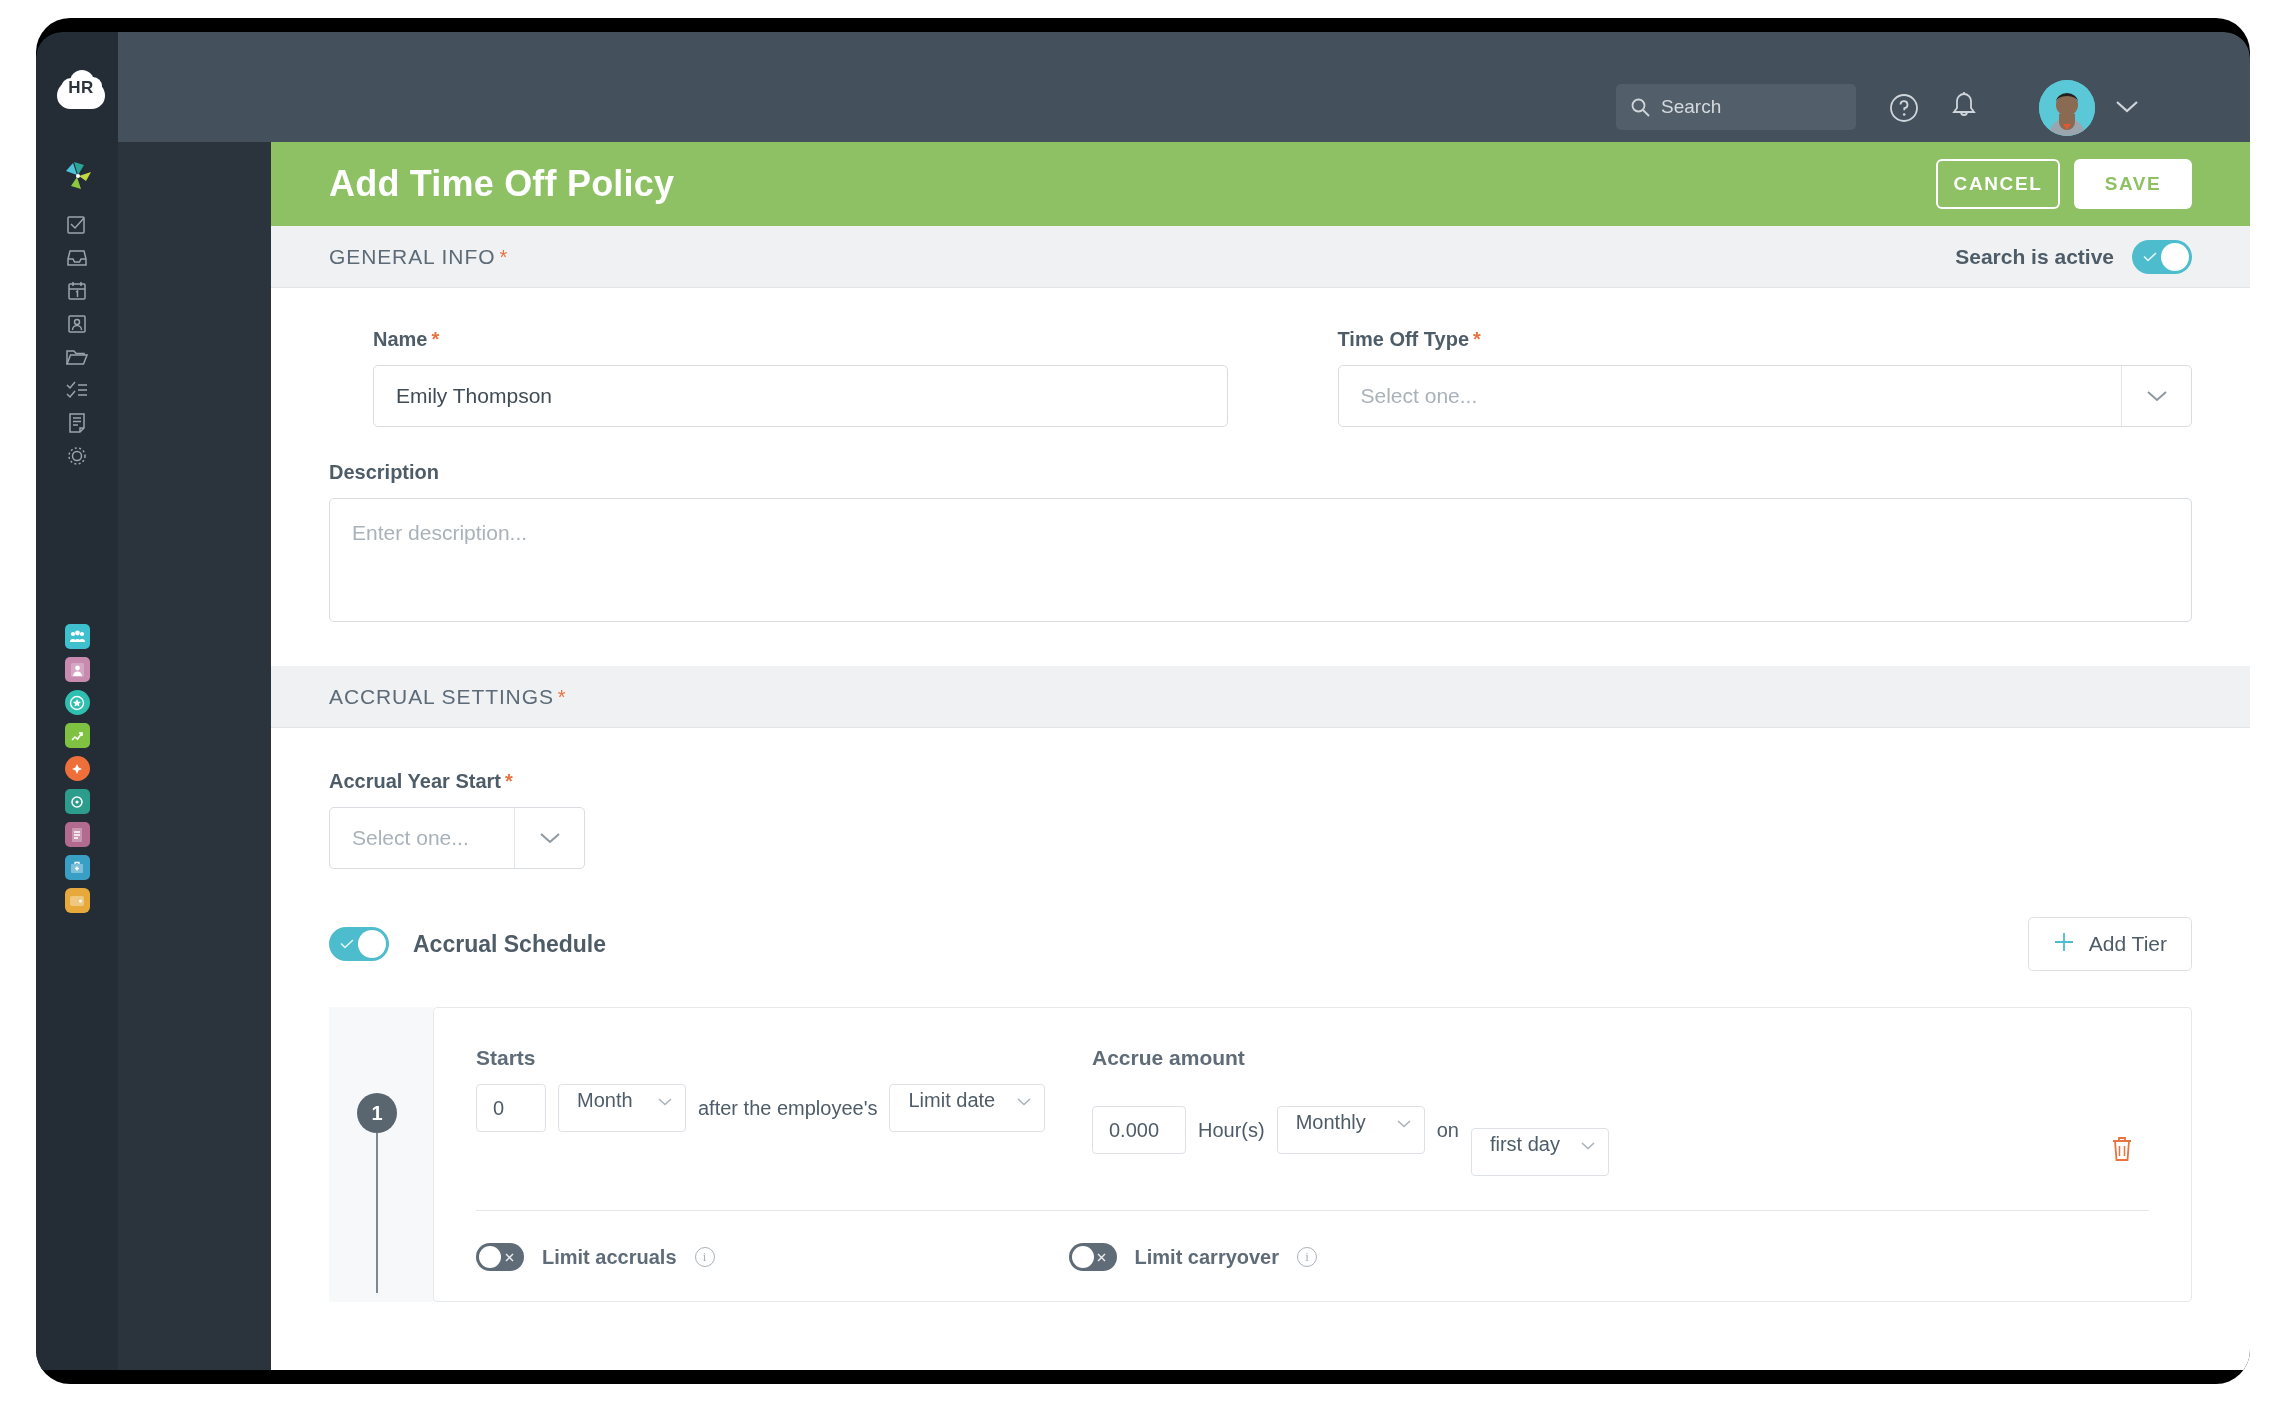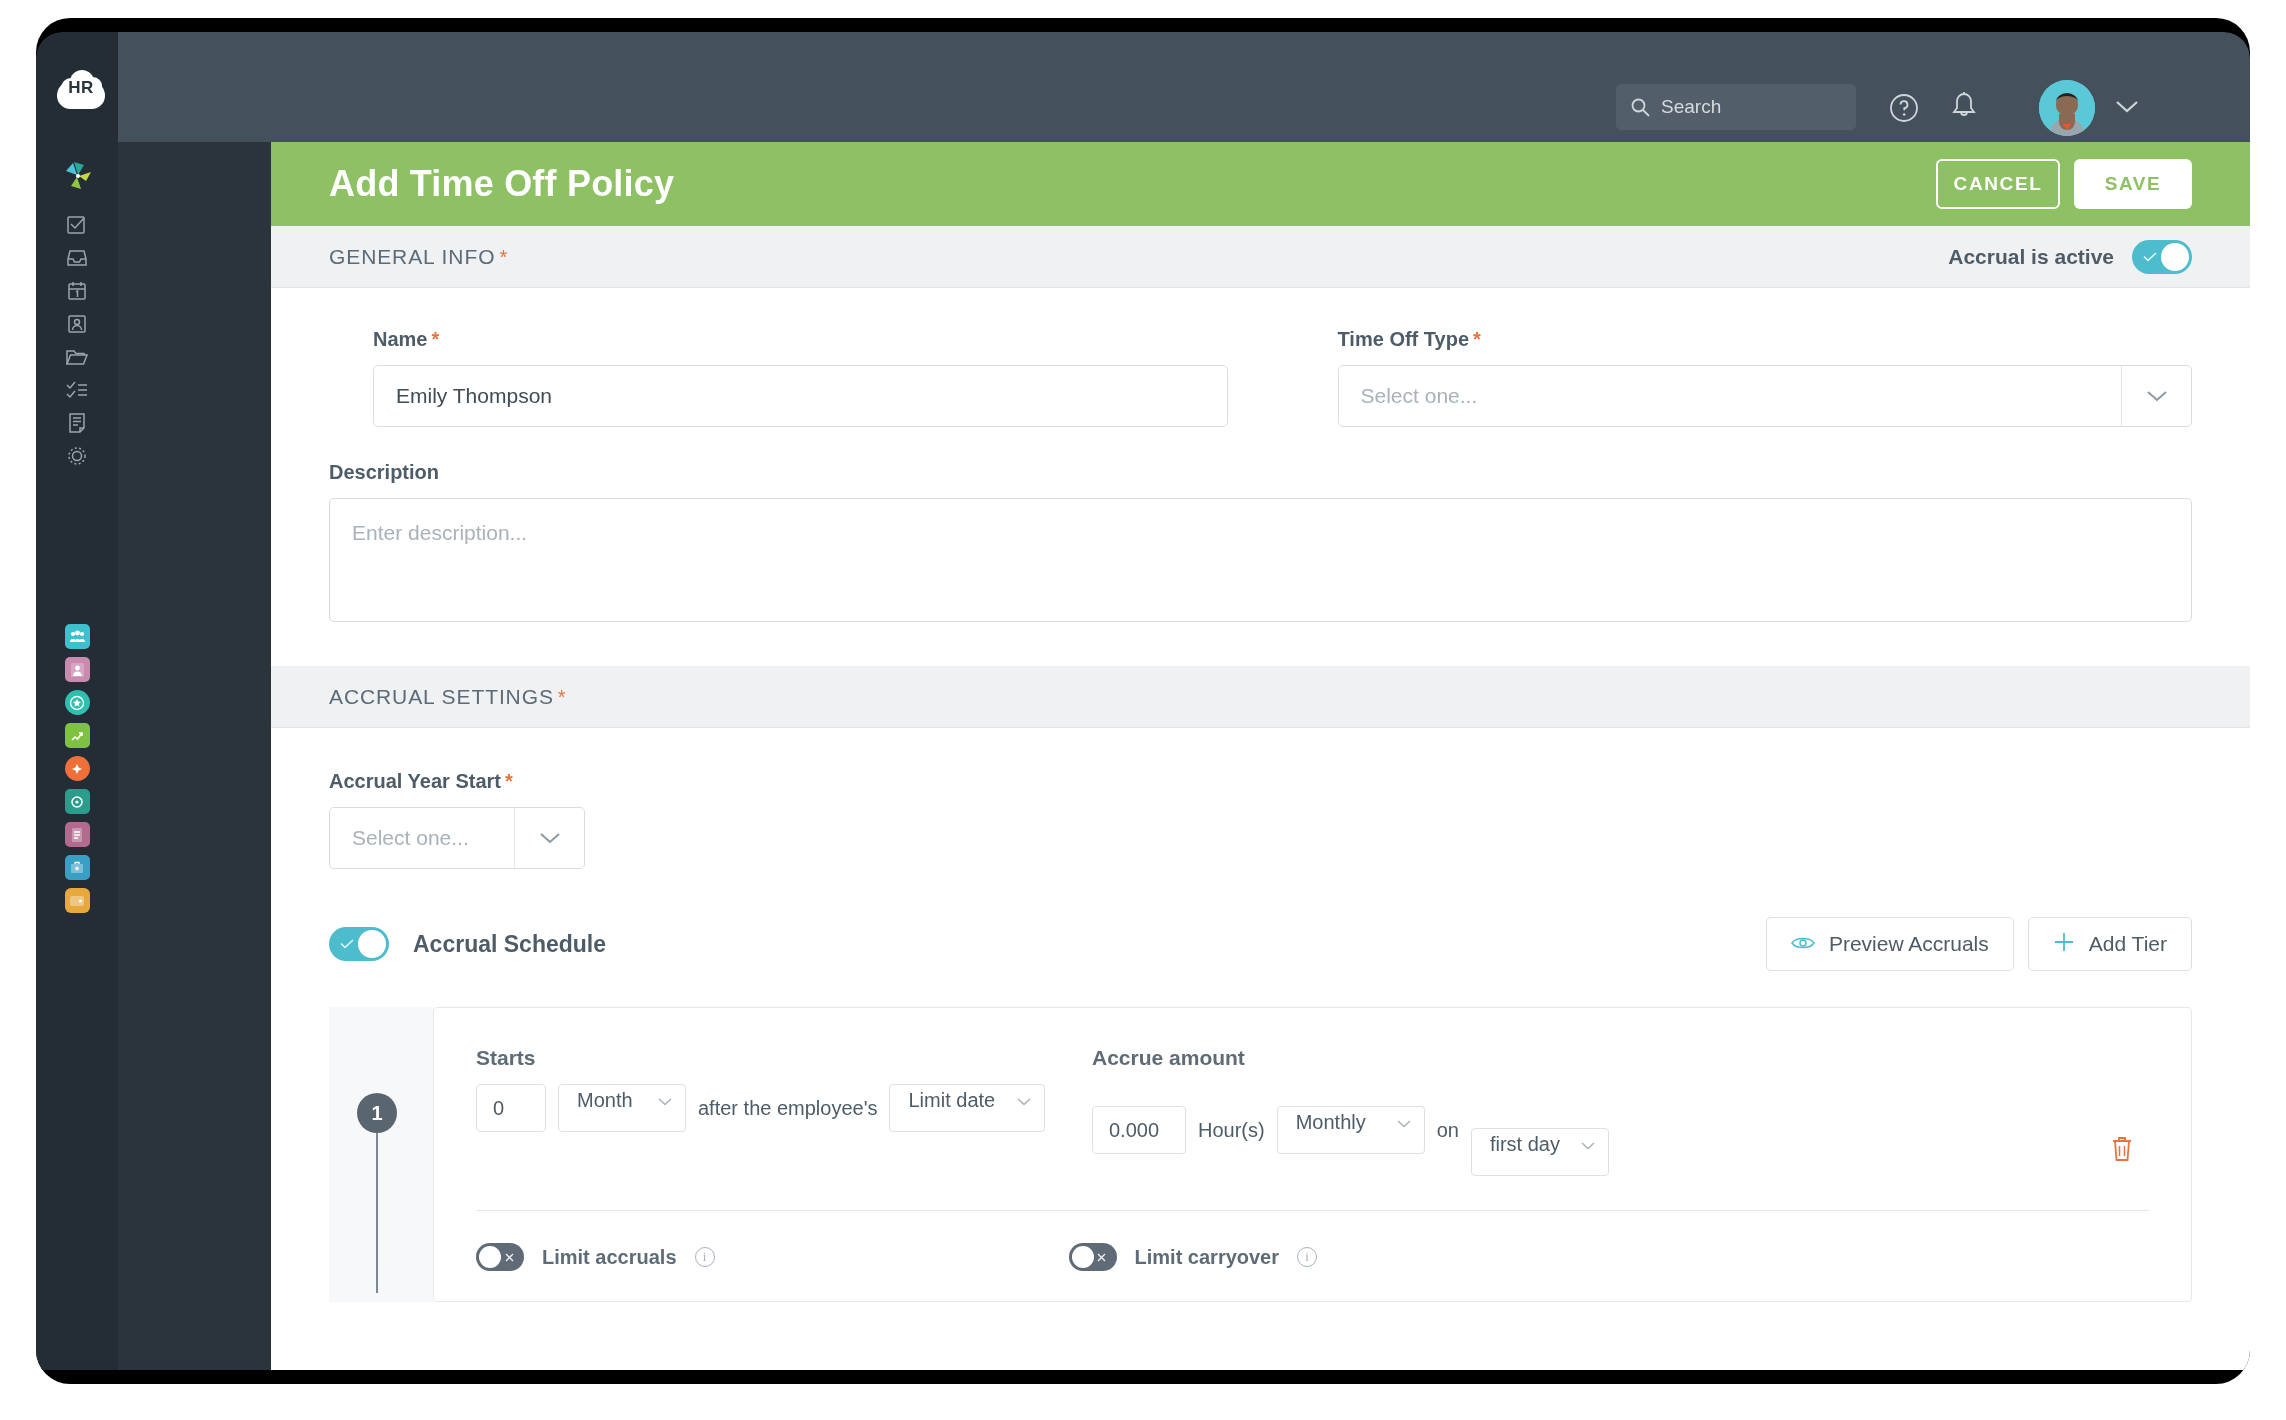--- a/index.html
+++ b/index.html
@@ -625,21 +625,21 @@
         <button class="btn-cancel">CANCEL</button>
         <button class="btn-save">SAVE</button>
       </div>
     </div>
 
     <div class="section-bar">
       <div class="section-title">
         <span>GENERAL INFO</span><span class="req">*</span>
       </div>
       <div class="policy-active">
-        <span class="pa-label">Accrual is active</span>
+        <span class="pa-label">Search is active</span>
         <span class="toggle on">
           <span class="mark">
             <svg width="14" height="10" viewBox="0 0 14 10">
                   <path d="M1 4.5 l4 4 l8 -7.5" fill="none" stroke="#ffffff" stroke-width="1.6" opacity="0.85"></path>
                 </svg>
           </span>
           <span class="knob"></span>
         </span>
       </div>
     </div>
@@ -701,29 +701,20 @@
             <span class="mark">
               <svg width="14" height="10" viewBox="0 0 14 10">
                     <path d="M1 4.5 l4 4 l8 -7.5" fill="none" stroke="#ffffff" stroke-width="1.6" opacity="0.85"></path>
                   </svg>
             </span>
             <span class="knob"></span>
           </span>
           <span class="sl-label">Accrual Schedule</span>
         </div>
         <div class="sched-right">
-          <button class="ghost-btn">
-            <span>
-              <svg width="24" height="16" viewBox="0 0 24 16">
-                    <path d="M1 8 C5 2 19 2 23 8 C19 14 5 14 1 8 Z" fill="none" stroke="#4dbccd" stroke-width="1.5"></path>
-                    <circle cx="12" cy="8" r="3" fill="none" stroke="#4dbccd" stroke-width="1.5"></circle>
-                  </svg>
-            </span>
-            <span>Preview Accruals</span>
-          </button>
           <button class="ghost-btn">
             <span>
               <svg width="22" height="22" viewBox="0 0 22 22">
                     <path d="M11 2 v18 M2 11 h18" stroke="#4dbccd" stroke-width="1.8"></path>
                   </svg>
             </span>
             <span>Add Tier</span>
           </button>
         </div>
       </div>

